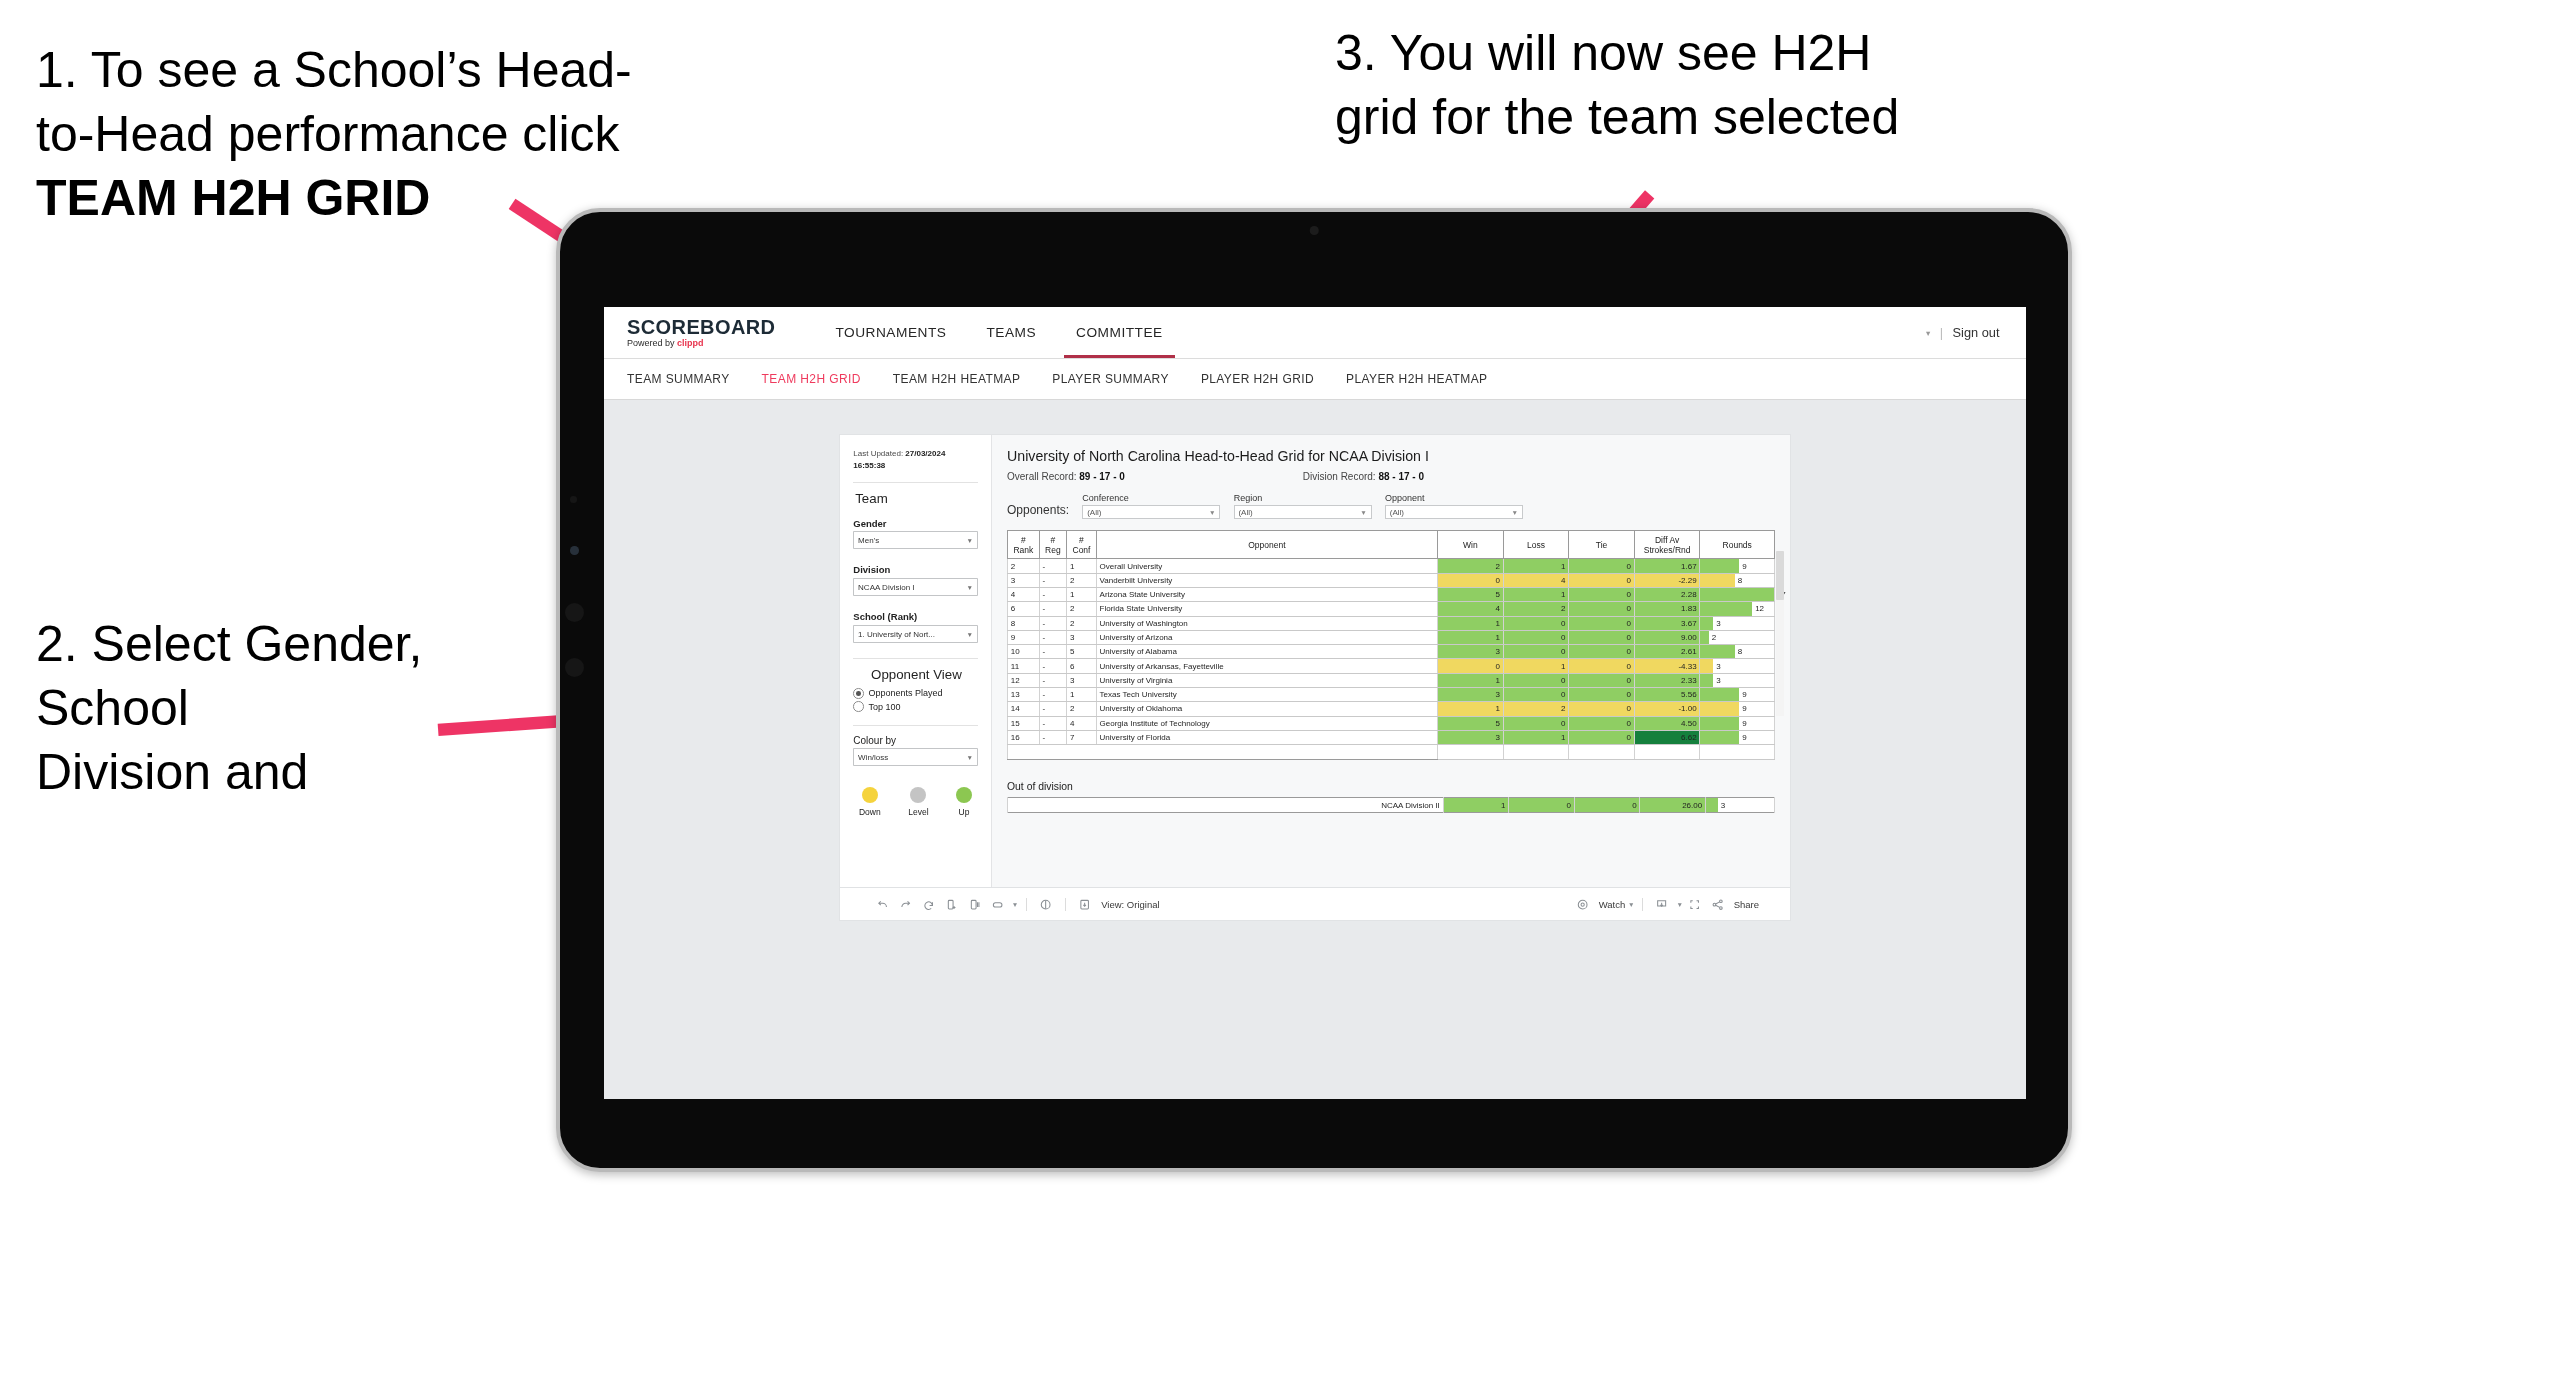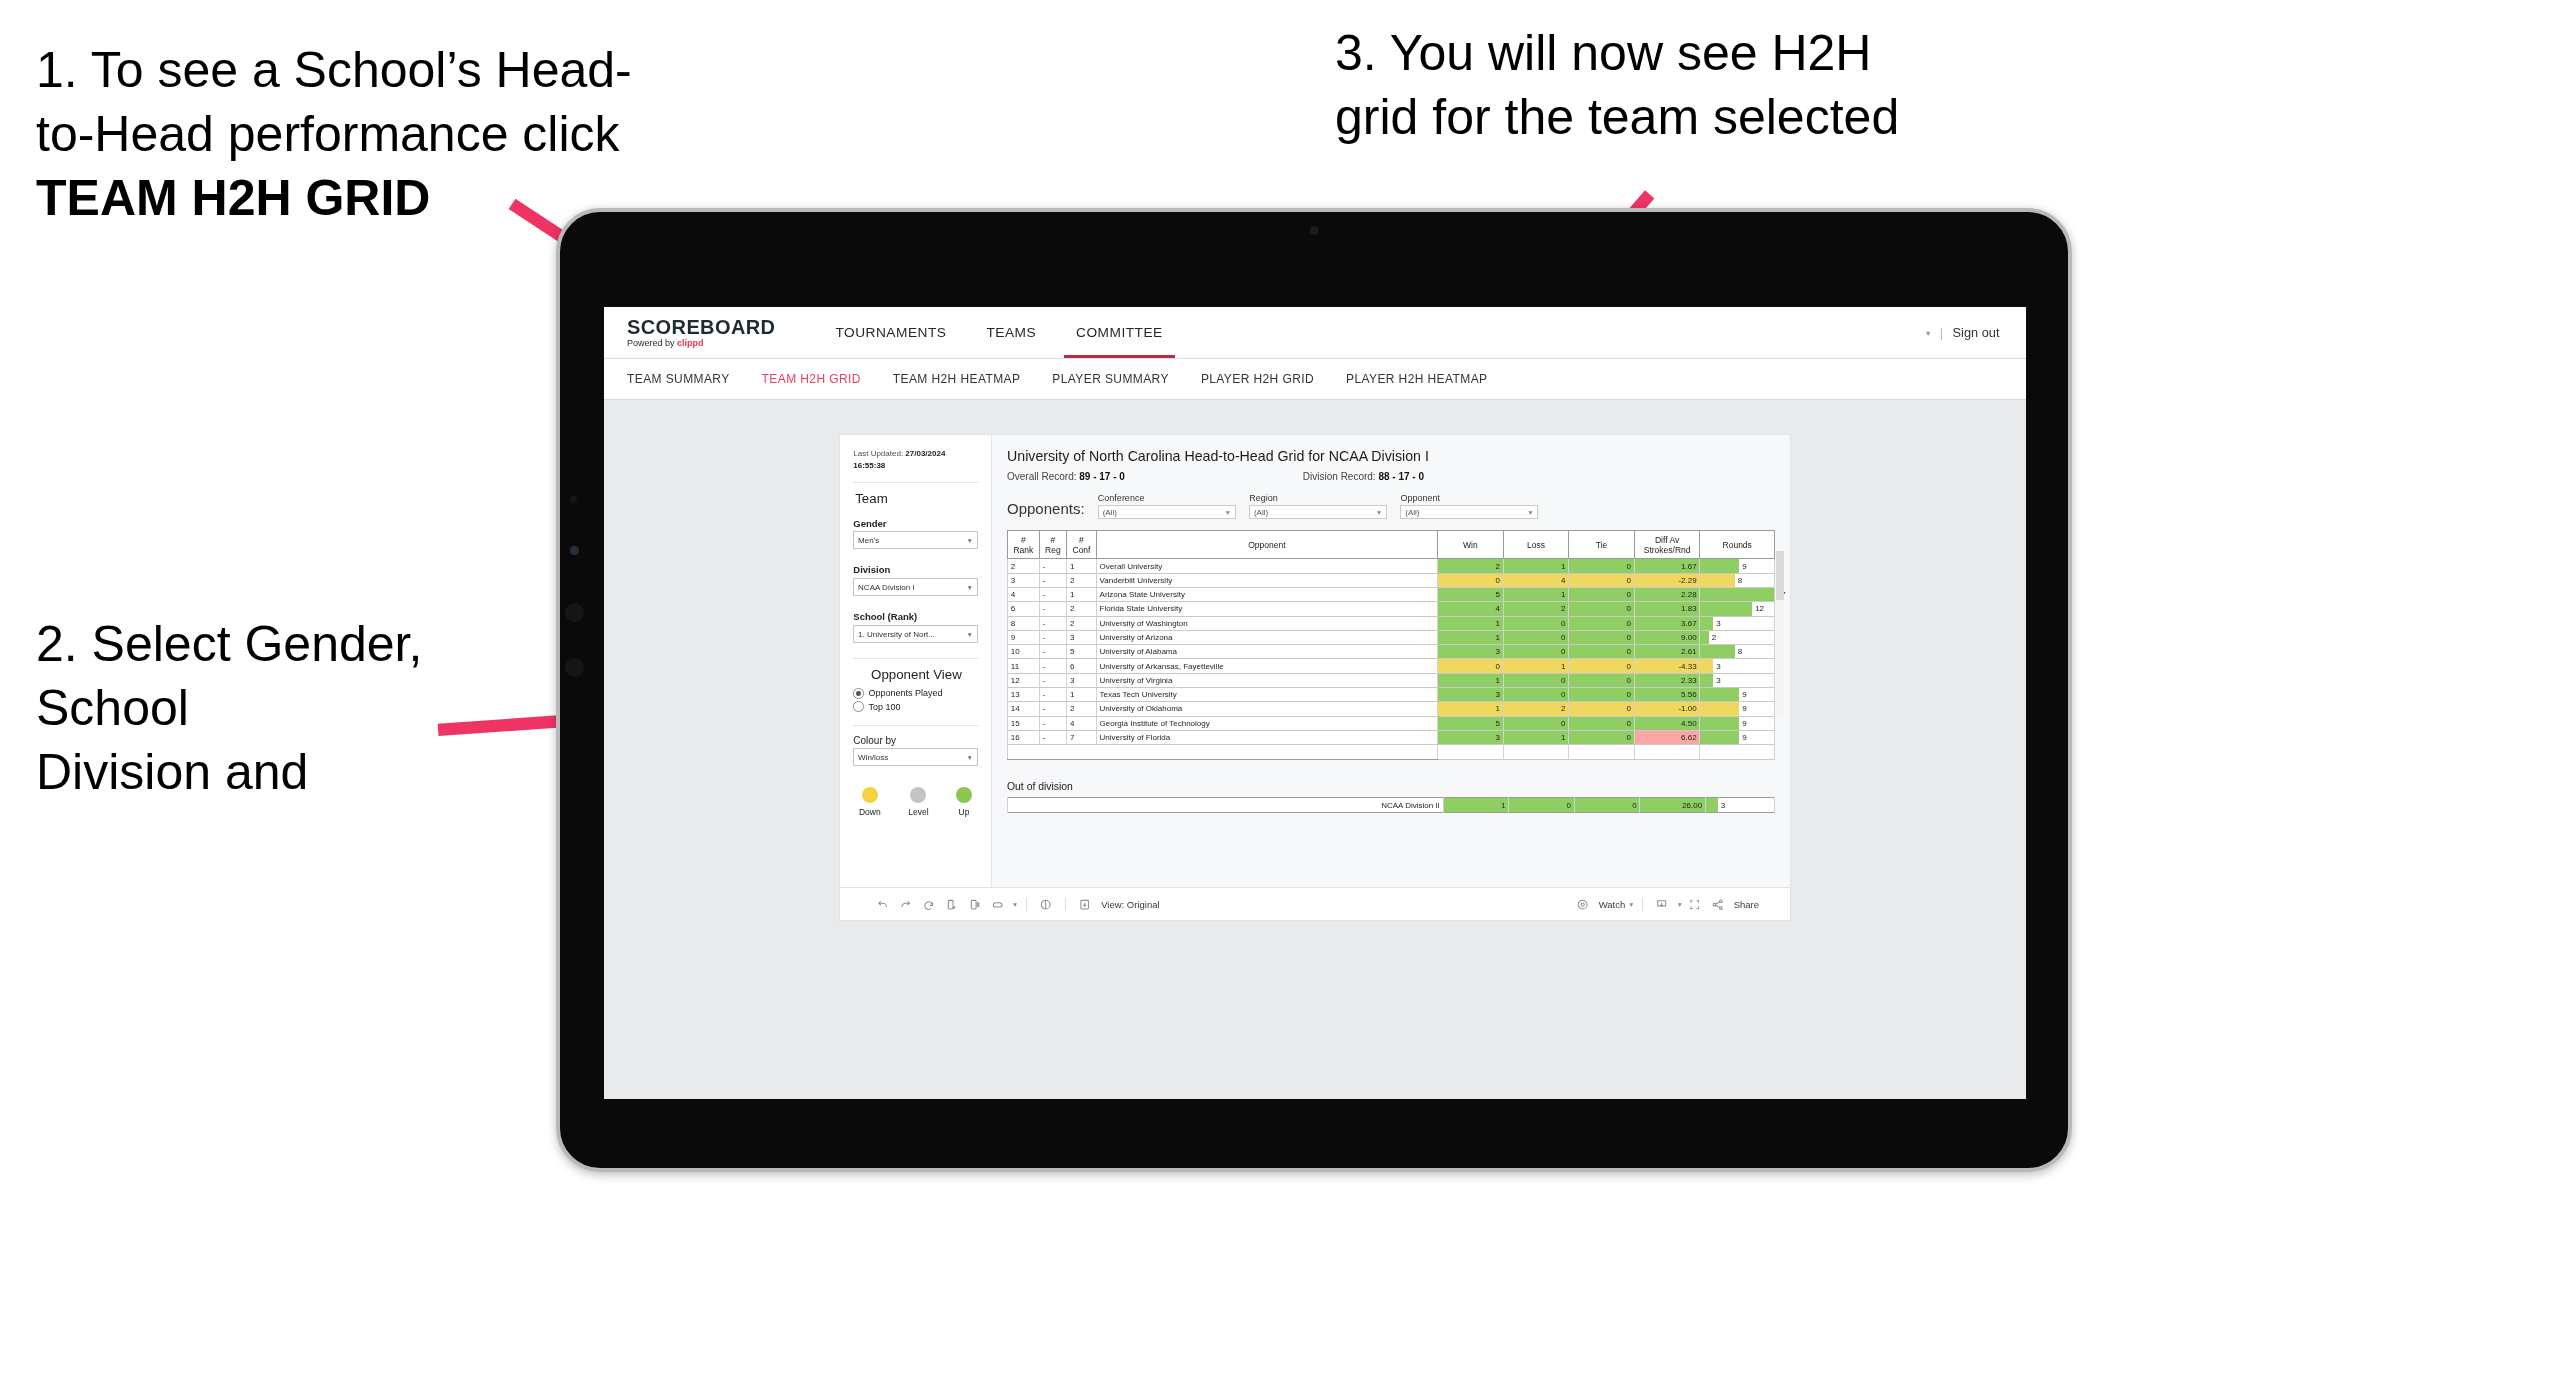--- a/index.html
+++ b/index.html
@@ -103,21 +103,21 @@
   .legend-lbl{font-size:8.5px;color:#222;}
 
   
   .content{flex:1;padding:13.3px 15px 0 15px;box-sizing:border-box;position:relative;}
   .title{font-size:14.2px;color:#1b1b1b;margin:0 0 6.6px 0;font-weight:normal;}
   .records{display:flex;font-size:10px;color:#444;margin-bottom:11.4px;}
   .records b{color:#111;font-weight:bold;}
   .rec-2{margin-left:178px;}
 
   .filters{display:flex;align-items:flex-end;gap:13.3px;margin-bottom:10.4px;}
-  .filters-lead{font-size:15px;color:#333;padding-bottom:2.8px;}
+  .filters-lead{font-size:12px;color:#333;padding-bottom:2.8px;}
   .f-col{display:flex;flex-direction:column;}
   .f-lbl{font-size:9px;color:#333;margin-bottom:1.9px;}
   .f-sel{width:138px;height:14.2px;border:0.9px solid #c8cacc;background:#fff;
     display:flex;align-items:center;justify-content:space-between;
     padding:0 3.8px;font-size:8px;color:#555;box-sizing:border-box;cursor:pointer;}
   .f-sel .ar{font-size:6.6px;color:#888;}
 
   
   .tbl-wrap{position:relative;}
   table.grid{border-collapse:collapse;width:100%;table-layout:fixed;}
@@ -531,21 +531,21 @@
     </td>
   </tr>
   <tr>
     <td class="c-rank">16</td>
     <td class="c-reg">-</td>
     <td class="c-conf">7</td>
     <td class="c-opp">University of Florida</td>
     <td class="c-num" style="background:#8fce63;">3</td>
     <td class="c-num" style="background:#8fce63;">1</td>
     <td class="c-num" style="background:#8fce63;">0</td>
-    <td class="c-num" style="background:#fca5a5;">6.62</td>
+    <td class="c-num" style="background:#15803d;">6.62</td>
     <td class="c-rounds">
       <span class="bar" style="width:52.94117647058824%;background:#8fce63;"></span>
       <span class="bar-val" style="left:52.94117647058824%;">9</span>
     </td>
   </tr>
                     <tr class="tbl-blank">
        <td colspan="4" style="border-bottom:0.9px solid #9a9a9a;"></td>
        <td></td>
                       <td></td>
                       <td></td>

